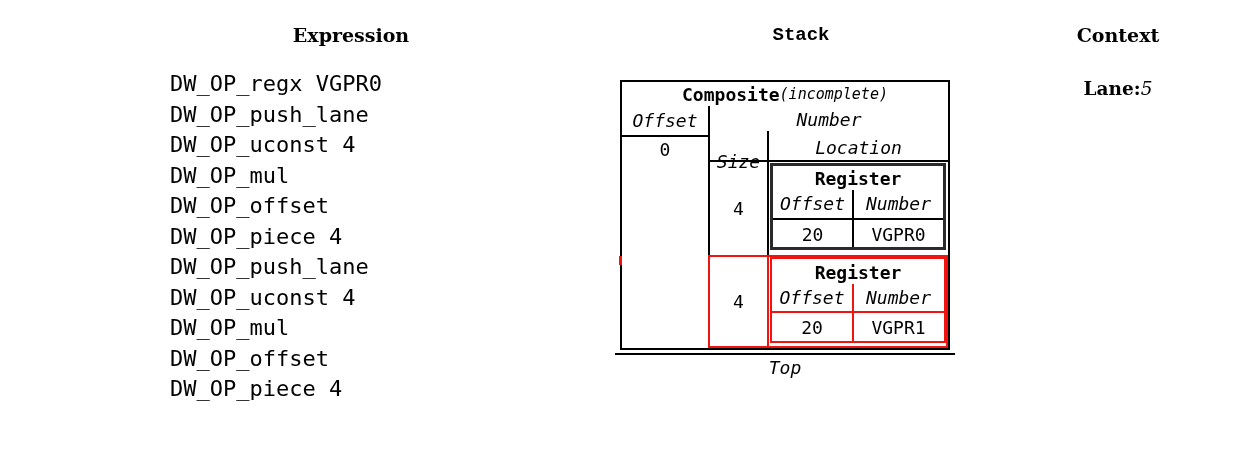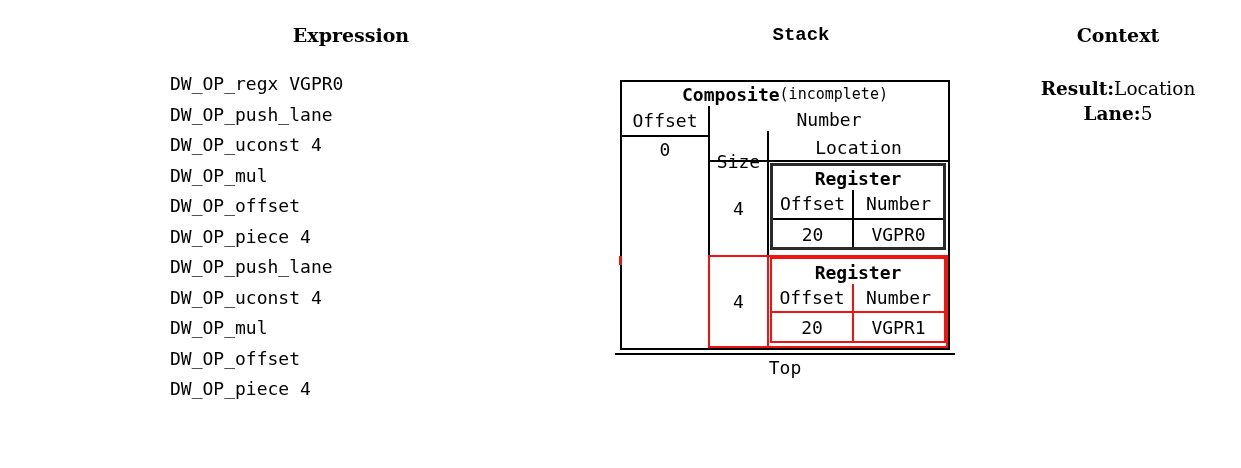--- a/index.html
+++ b/index.html
@@ -2,22 +2,22 @@
 <html><head>
 <meta charset="utf-8">
 <style>
   html,body{margin:0;padding:0;background:#ffffff;}
   #figure{position:relative;width:1241px;height:428px;background:#ffffff;overflow:hidden;
           font-family:"DejaVu Sans Mono", monospace;}
   .abs{position:absolute;box-sizing:border-box;}
   .center{display:flex;align-items:center;justify-content:center;}
   .serif{font-family:"DejaVu Serif", serif;}
   .coltitle{font-weight:bold;font-size:19px;color:#000;text-align:center;}
-  .expr-line{height:30.5px;line-height:30.5px;font-size:18px;color:#000;white-space:pre;}
-  .ital{}
+  .expr-line{height:30.5px;line-height:30.5px;font-size:22px;color:#000;white-space:pre;}
+  .ital{font-style:italic;}
   .red{color:#ef1410;}
   .line{background:#000;}
   .redline{background:#ef1410;}
   
   .cell{font-size:18px;color:#000;white-space:pre;}
   .cell-sm{font-size:15px;color:#000;white-space:pre;}
   .bold{font-weight:bold;}
   
   .arrowhead{width:0;height:0;border-top:6px solid transparent;border-bottom:6px solid transparent;
              border-left:13px solid #ef1410;}
@@ -91,17 +91,16 @@
   <div class="abs center cell ital red" style="left:854px;top:284px;width:89px;height:27px;">Number</div>
   <div class="abs redline" style="left:852px;top:284px;width:2px;height:57px;"></div>
   <div class="abs redline" style="left:772px;top:311px;width:172px;height:2px;"></div>
   <div class="abs center cell red" style="left:772px;top:314px;width:80px;height:26px;">20</div>
   <div class="abs center cell red" style="left:854px;top:314px;width:89px;height:26px;">VGPR1</div>
 
   <div class="abs line" style="left:615px;top:353px;width:340px;height:2px;"></div>
   <div class="abs center cell ital" style="left:740px;top:356px;width:90px;height:22px;">Top</div>
 
   <div class="abs serif" style="left:1028px;top:76px;width:180px;text-align:center;font-size:18.5px;color:#000;line-height:25px;">
-    <div><span class="bold">Result:</span><span class="ital">Location</span></div>
     <div><span class="bold">Lane:</span><span class="ital">5</span></div>
   </div>
 
 </div>
 
 </body></html>

